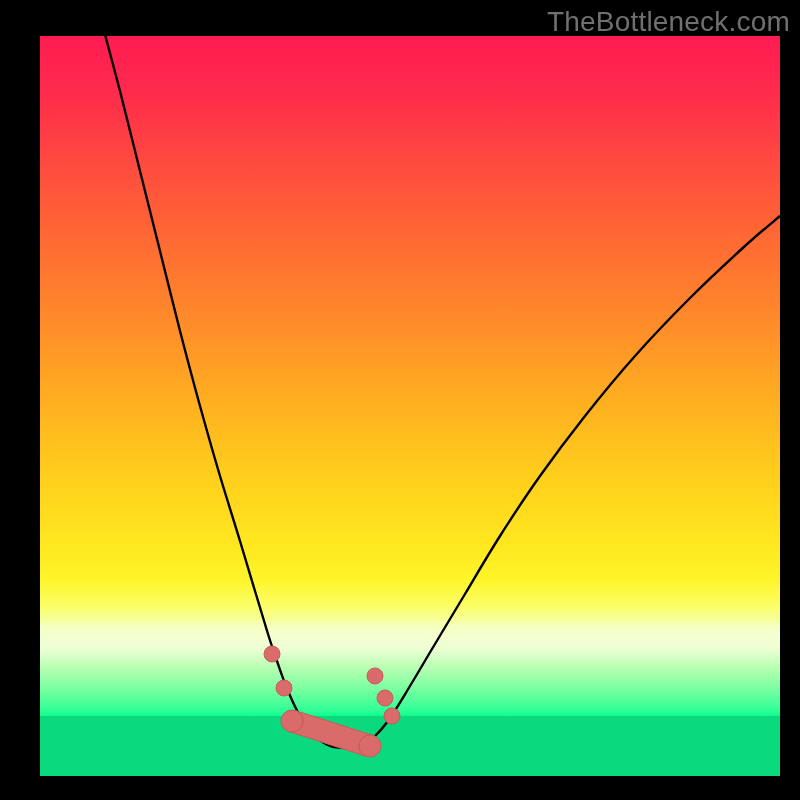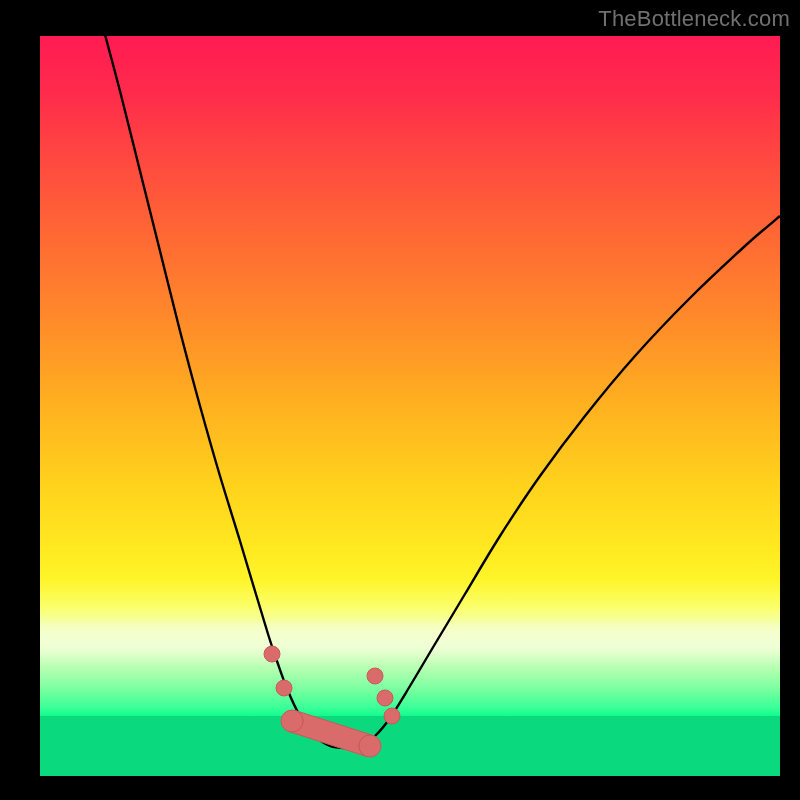--- a/index.html
+++ b/index.html
@@ -15,21 +15,21 @@
     position: relative;
     width: 800px;
     height: 800px;
     background: #000;
   }
   .watermark {
     position: absolute;
     top: 6px;
     right: 10px;
     color: #707070;
-    font-size: 22px;
+    font-size: 28px;
     letter-spacing: 0.2px;
     z-index: 5;
   }
   .plot {
     position: absolute;
     left: 40px;
     top: 36px;
     width: 740px;
     height: 740px;
     overflow: hidden;

